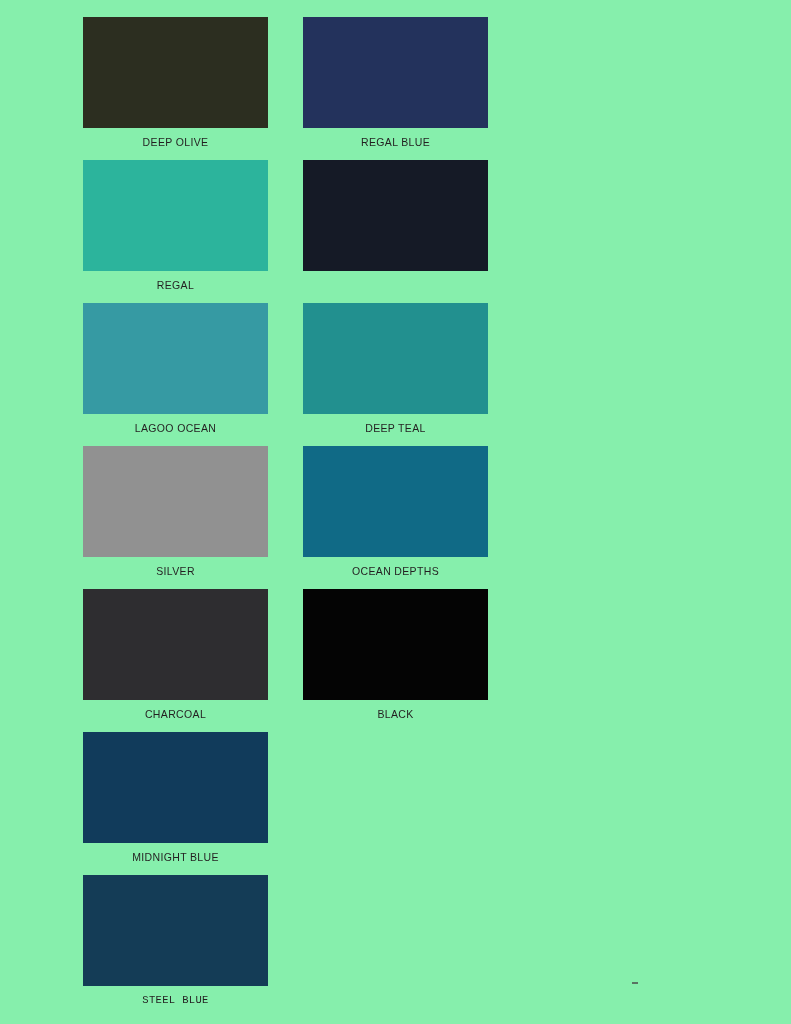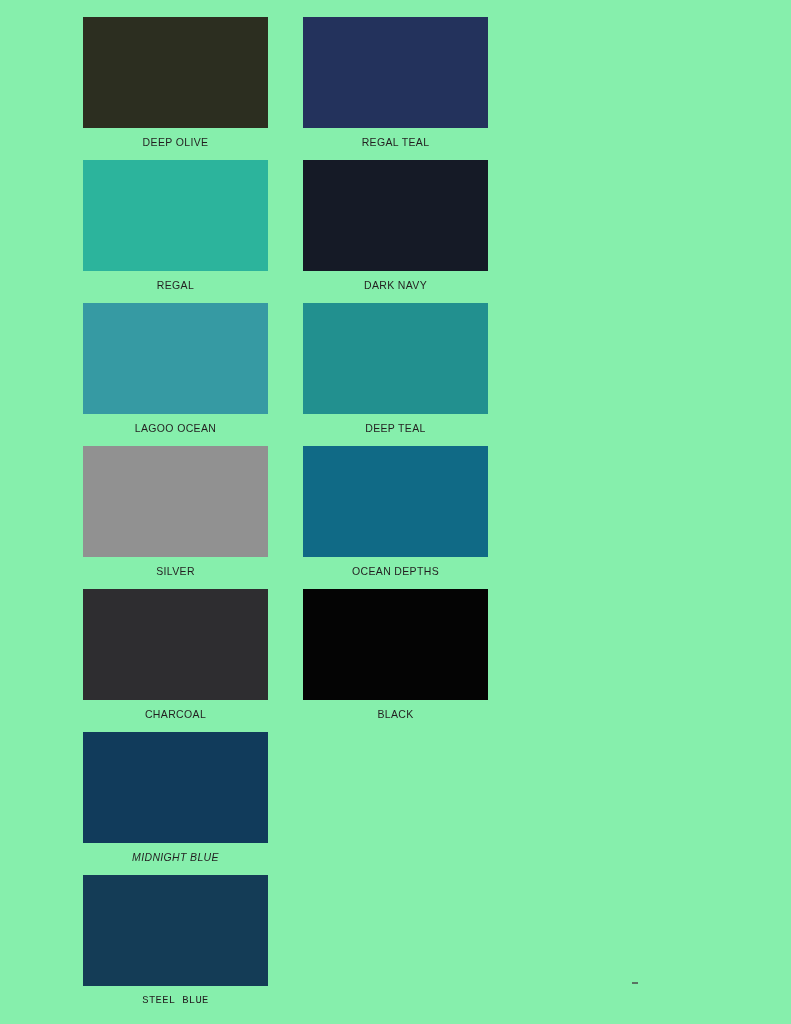--- a/index.html
+++ b/index.html
@@ -82,31 +82,30 @@
 
   <div id="swatch-grid">
 
     <div class="swatch-cell">
       <div class="swatch-chip" style="background-color: rgb(44, 46, 32);"></div>
       <div class="swatch-label" style="color: rgb(35, 31, 32);">DEEP OLIVE</div>
     </div>
     <div class="spacer-col"></div>
     <div class="swatch-cell">
       <div class="swatch-chip" style="background-color: rgb(35, 50, 92);"></div>
-      <div class="swatch-label" style="color: rgb(35, 31, 32);">REGAL TEAL</div>
+      <div class="swatch-label" style="color: rgb(35, 31, 32);">REGAL BLUE</div>
     </div>
 
     <div class="swatch-cell">
       <div class="swatch-chip" style="background-color: rgb(44, 180, 156);"></div>
       <div class="swatch-label" style="color: rgb(35, 31, 32);">REGAL</div>
     </div>
     <div class="spacer-col"></div>
     <div class="swatch-cell">
       <div class="swatch-chip" style="background-color: rgb(21, 26, 38);"></div>
-      <div class="swatch-label" style="color: rgb(35, 31, 32);">DARK NAVY</div>
     </div>
 
     <div class="swatch-cell">
       <div class="swatch-chip" style="background-color: rgb(54, 154, 163);"></div>
       <div class="swatch-label" style="color: rgb(35, 31, 32);">LAGOO OCEAN</div>
     </div>
     <div class="spacer-col"></div>
     <div class="swatch-cell">
       <div class="swatch-chip" style="background-color: rgb(34, 144, 143);"></div>
       <div class="swatch-label" style="color: rgb(35, 31, 32);">DEEP TEAL</div>
@@ -127,21 +126,21 @@
       <div class="swatch-label" style="color: rgb(35, 31, 32);">CHARCOAL</div>
     </div>
     <div class="spacer-col"></div>
     <div class="swatch-cell">
       <div class="swatch-chip" style="background-color: rgb(4, 4, 4);"></div>
       <div class="swatch-label" style="color: rgb(35, 31, 32);">BLACK</div>
     </div>
 
     <div class="swatch-cell">
       <div class="swatch-chip" style="background-color: rgb(17, 59, 91);"></div>
-      <div class="swatch-label" style="color: rgb(35, 31, 32); font-style: italic;">MIDNIGHT BLUE</div>
+      <div class="swatch-label" style="color: rgb(35, 31, 32);">MIDNIGHT BLUE</div>
     </div>
     <div class="spacer-col"></div>
     <div class="swatch-cell is-empty">
       <div class="swatch-chip"></div>
       <div class="swatch-label" style="color: rgb(35, 31, 32);"></div>
     </div>
 
     <div class="swatch-cell">
       <div class="swatch-chip" style="background-color: rgb(20, 60, 86);"></div>
       <div class="swatch-label" style="color: rgb(35, 31, 32); font-family: Liberation Mono, monospace;">STEEL BLUE</div>

